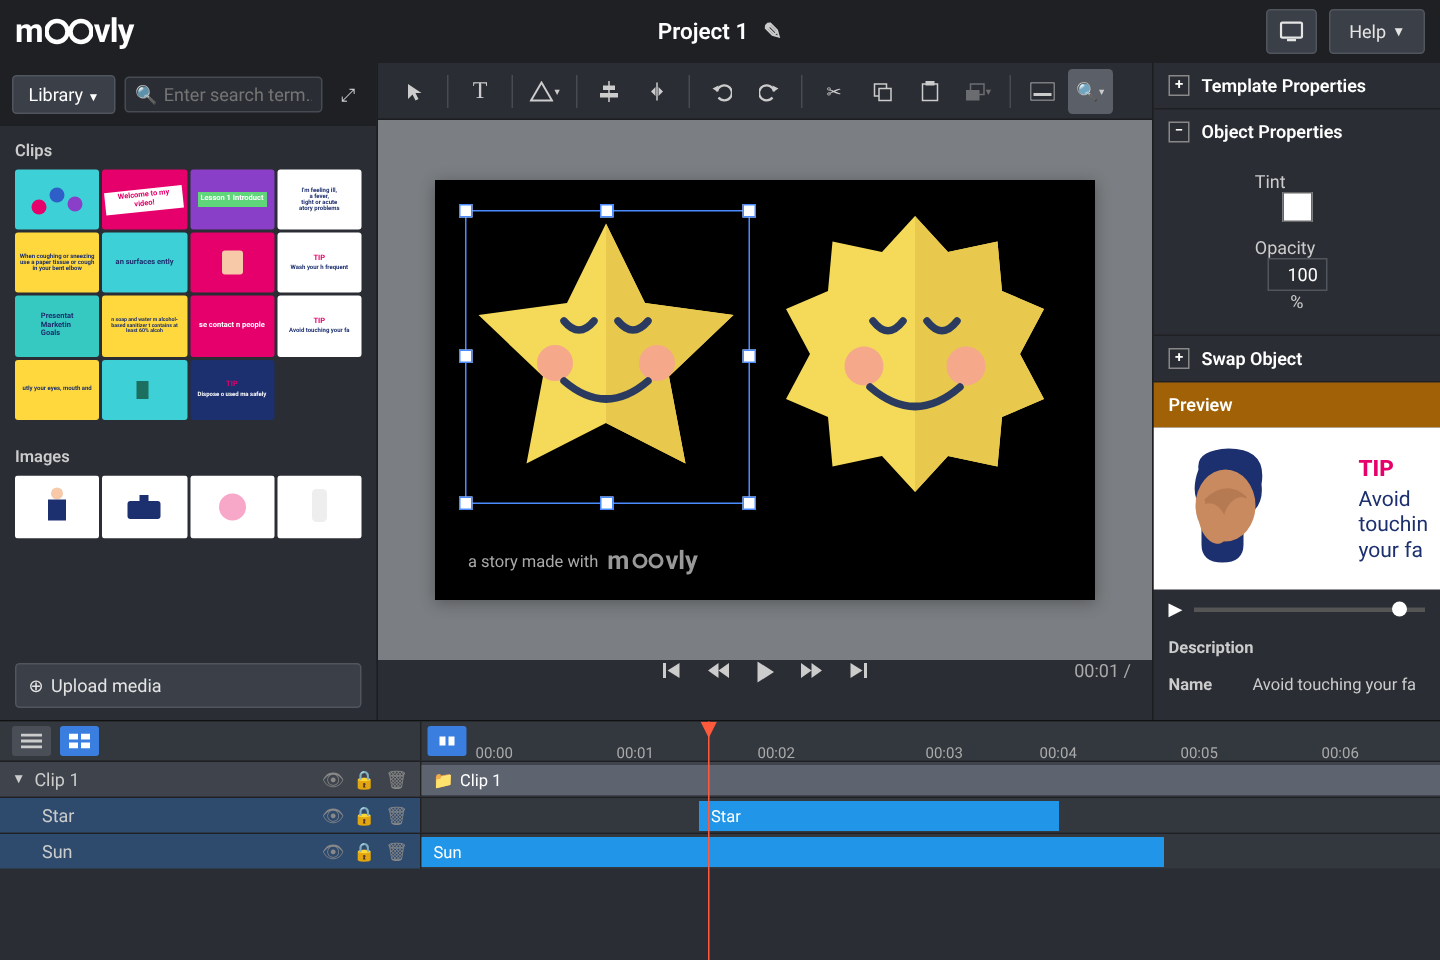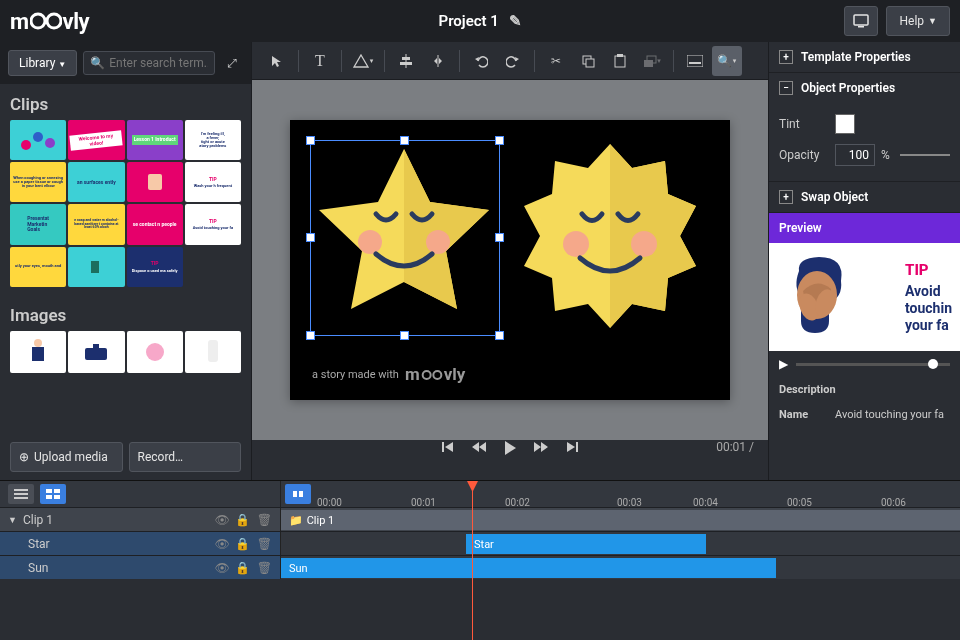--- a/index.html
+++ b/index.html
@@ -15,21 +15,21 @@
 .main { display:flex; height:438px; }
 .left-panel { width:252px; background:#2a2d33; display:flex; flex-direction:column; border-right:1px solid #1b1d21; }
 .lib-row { display:flex; gap:6px; padding:8px; background:#1e2024; align-items:center; }
 .lib-btn { background:#3b3f47; border:1px solid #51555d; color:#fff; padding:5px 10px; border-radius:3px; font-size:12px; cursor:pointer; }
 .search { flex:1; display:flex; align-items:center; background:#2a2d33; border:1px solid #474b53; border-radius:3px; padding:4px 6px; }
 .search input { background:transparent; border:none; color:#aaa; font-size:12px; width:100%; outline:none; }
 .expand-ic { width:22px; height:22px; display:flex; align-items:center; justify-content:center; color:#ccc; cursor:pointer; }
 .crumbs { display:flex; align-items:center; gap:6px; padding:8px 10px; background:#2a2d33; border-bottom:1px solid #1e2024; color:#ccc; font-size:13px; }
 .crumb-sep { color:#666; }
 .crumb-dd { margin-left:auto; color:#888; }
-.sec-title { padding:10px 10px 6px; font-size:17px; color:#ccc; font-weight:600; }
+.sec-title { padding:10px 10px 6px; font-size:11px; color:#ccc; font-weight:600; }
 .clips-grid { display:grid; grid-template-columns:repeat(4,1fr); gap:2px; padding:0 10px 8px; }
 .clip { aspect-ratio:1.4/1; border-radius:2px; overflow:hidden; cursor:pointer; font-size:6px; display:flex; align-items:center; justify-content:center; text-align:center; padding:2px; color:#fff; font-weight:700; line-height:1.1; position:relative; }
 .images-row { display:flex; gap:2px; padding:0 10px; height:42px; overflow:hidden; }
 .img-thumb { flex:1; background:#fff; border-radius:2px; display:flex; align-items:center; justify-content:center; }
 .bot-btns { display:flex; gap:6px; padding:8px 10px; margin-top:auto; }
 .btm-btn { flex:1; background:#3b3f47; border:1px solid #51555d; color:#e5e5e5; padding:7px 8px; border-radius:3px; font-size:12px; display:flex; align-items:center; gap:5px; cursor:pointer; }
 
 .center { flex:1; background:#7b7e82; display:flex; flex-direction:column; }
 .toolbar { height:38px; background:#2a2d33; display:flex; align-items:center; padding:0 10px; gap:2px; border-bottom:1px solid #1b1d21; }
 .tb-btn { width:30px; height:30px; display:flex; align-items:center; justify-content:center; color:#ccc; cursor:pointer; border-radius:3px; }
@@ -46,29 +46,29 @@
 .story-txt b { color:#999; font-size:17px; font-weight:700; }
 .play-ctrls { height:40px; background:#2a2d33; display:flex; justify-content:center; gap:16px; position:relative; }
 .pc-btn { color:#ccc; cursor:pointer; display:flex; }
 .time-disp { position:absolute; right:14px; color:#aaa; font-size:12px; }
 
 .right-panel { width:192px; background:#2a2d33; border-left:1px solid #1b1d21; display:flex; flex-direction:column; overflow:hidden; }
 .rp-section { border-bottom:1px solid #1e2024; }
 .rp-header { display:flex; align-items:center; gap:8px; padding:8px 10px; font-size:12px; font-weight:600; color:#fff; cursor:pointer; }
 .rp-exp { width:14px; height:14px; border:1px solid #888; display:flex; align-items:center; justify-content:center; font-size:10px; line-height:1; }
 .rp-body { padding:6px 10px 10px; }
-.rp-row { display:flex; align-items:center; padding:5px 0; font-size:12px; color:#ccc; }
+.rp-row { display:flex; align-items:center; padding:5px 0; font-size:12px; color:#ccc;flex-direction:column; }
 .rp-label { width:56px; }
 .tint-sw { width:20px; height:20px; background:#fff; border:1px solid #666; }
 .op-input { width:40px; background:#2a2d33; border:1px solid #51555d; color:#fff; padding:3px 5px; text-align:right; font-size:12px; }
-.prev-head { padding:8px 10px; font-size:12px; font-weight:600; color:#fff; background:#6d28d9; }
+.prev-head { padding:8px 10px; font-size:12px; font-weight:600; color:#fff; background:#a16207; }
 .prev-img { background:#fff; height:108px; overflow:hidden; position:relative; padding:10px; display:flex; align-items:center; }
 .prev-txt { position:absolute; right:8px; top:18px; }
 .prev-tip { color:#e6006b; font-weight:800; font-size:15px; }
-.prev-avoid { color:#1c2f6e; font-weight:700; font-size:14px; line-height:1.2; margin-top:4px; }
+.prev-avoid { color:#1c2f6e; font-weight:400; font-size:14px; line-height:1.2; margin-top:4px; }
 .prev-play { display:flex; align-items:center; gap:8px; padding:6px 10px; }
 .prev-slider { flex:1; height:3px; background:#555; position:relative; }
 .prev-slider::after { content:''; position:absolute; right:12px; top:-4px; width:10px; height:10px; background:#fff; border-radius:50%; }
 .rp-meta { padding:6px 10px; font-size:11px; color:#ccc; display:flex; }
 .rp-meta-l { font-weight:700; width:56px; }
 
 .timeline { height:160px; background:#2a2d33; border-top:1px solid #111; display:flex; flex-direction:column; }
 .tl-top { height:26px; display:flex; }
 .tl-left-hdr { width:280px; background:#33373e; display:flex; align-items:center; padding:0 8px; gap:6px; }
 .tl-mode-btn { width:26px; height:20px; border-radius:2px; display:flex; align-items:center; justify-content:center; cursor:pointer; }
@@ -214,23 +214,20 @@
           <svg width="20" height="28">
             <rect x="5" y="2" width="10" height="22" fill="#eee" rx="3"></rect>
           </svg>
         </div>
     </div>
     <div class="bot-btns">
       <div class="btm-btn">
           <span>⊕</span>
           <span>Upload media</span>
         </div>
-      <div class="btm-btn">
-          <span>Record…</span>
-        </div>
     </div>
   </div>
 
   <div class="center">
     <div class="toolbar">
       <div class="tb-btn">
           <svg width="14" height="14">
             <path d="M2 2 L2 12 L5 9 L7 13 L9 12 L7 8 L11 8 Z" fill="#ccc"></path>
           </svg>
         </div>

